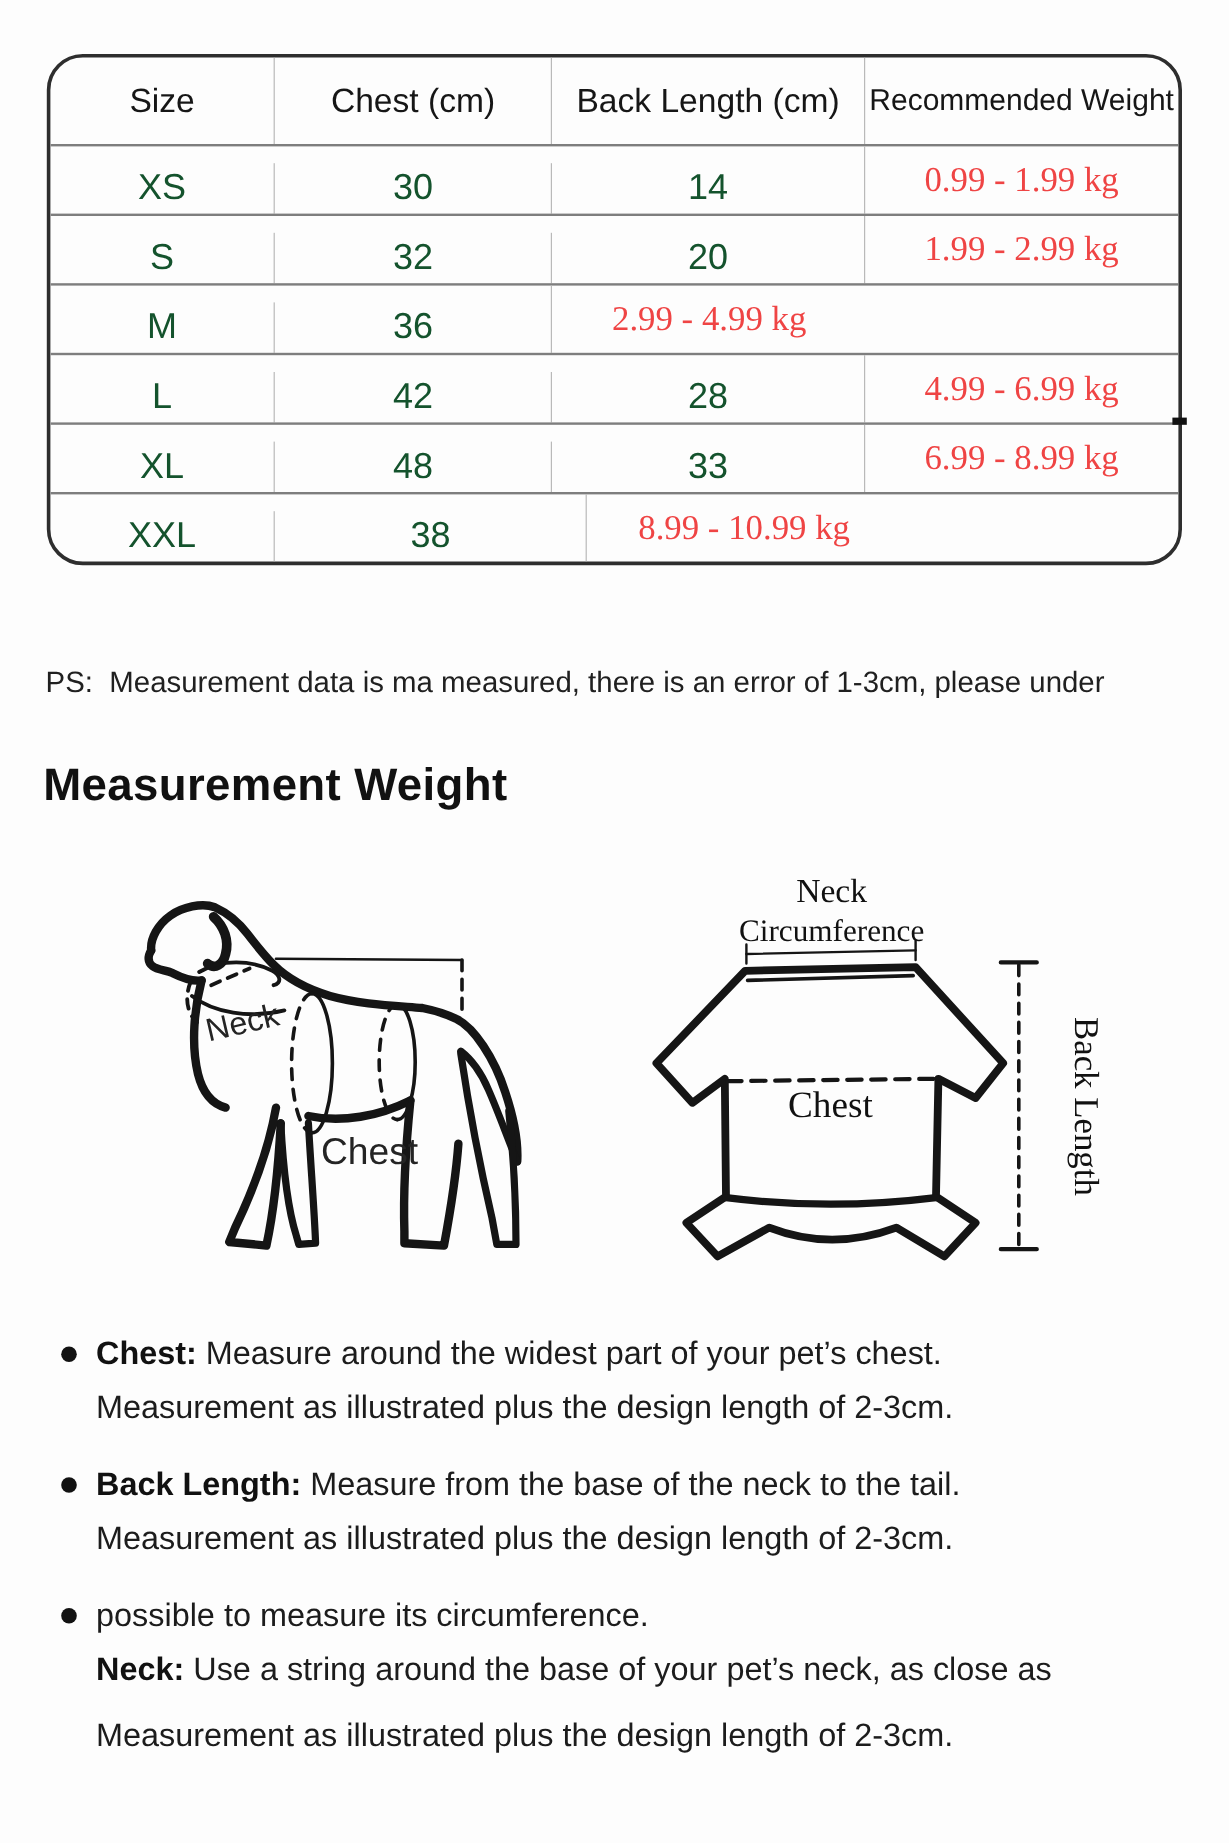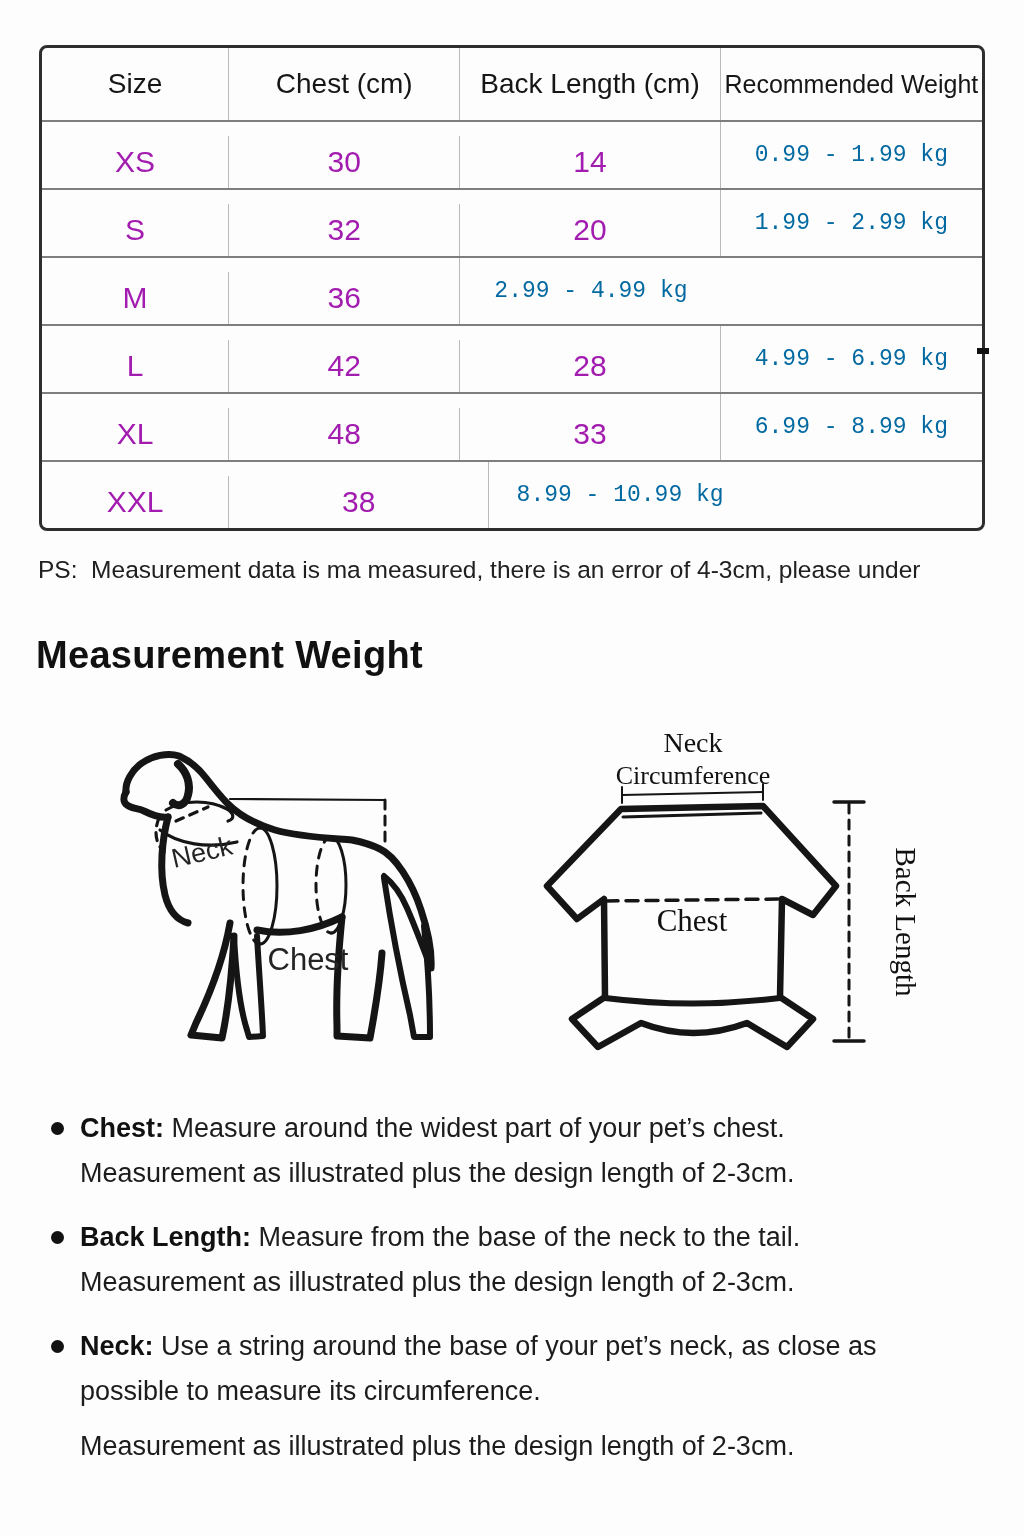--- a/index.html
+++ b/index.html
@@ -3,36 +3,36 @@
 <meta charset="utf-8">
 <style>
   html,body{margin:0;padding:0;}
   body{
     width:1024px;height:1536px;position:relative;overflow:hidden;
     background:#fdfdfd;color:#1c1c1c;
     font-family:"Liberation Sans",sans-serif;
   }
   
   .size-table{
-    position:absolute;left:39px;top:45px;width:946px;height:486px;
-    border:3px solid #2e2e2e;border-radius:8px;box-sizing:border-box;
+    position:absolute;left:39px;top:45px;width:946px;height:426px;
+    border:3px solid #2e2e2e;border-radius:30px;box-sizing:border-box;
     display:flex;flex-direction:column;background:#fdfdfd;overflow:hidden;
   }
   .t-row{flex:1;display:flex;border-top:2px solid #7e7e7e;}
   .t-row.t-head{flex:0 0 72px;border-top:none;}
   .t-cell{
     display:flex;align-items:center;justify-content:center;
     border-left:1.5px solid #b9b9b9;box-sizing:border-box;text-align:center;
   }
   .t-cell:first-child{border-left:none;}
   .c1{width:19.8%}.c2{width:24.6%}.c3{width:27.7%}.c4{width:27.9%}
   .t-head .t-cell{font-size:28px;color:#161616;}
   .t-head .c4{font-size:25px;}
-  .cell-size,.cell-num{font-size:30px;color:#a21caf;margin-top:14px;}
-  .cell-weight{font-family:Liberation Mono, monospace;font-size:23px;color:#0369a1;}
+  .cell-size,.cell-num{font-size:30px;color:#14532d;margin-top:14px;}
+  .cell-weight{font-family:Liberation Serif, serif;font-size:29px;color:#ef4444;}
   .tick-artifact{position:absolute;left:977px;top:348px;width:12px;height:6px;background:#111;}
   
   .ps-note{position:absolute;left:38px;top:556px;font-size:24.5px;color:#202020;white-space:pre;}
   .section-title{position:absolute;left:36px;top:634px;margin:0;font-size:38px;font-weight:700;letter-spacing:.3px;color:#111;}
   
   svg.dog{position:absolute;left:80px;top:720px;}
   svg.garment{position:absolute;left:520px;top:710px;}
   svg .stroke{stroke:#151515;fill:none;stroke-linecap:round;stroke-linejoin:round;}
   svg.dog text{font-family:"Liberation Sans",sans-serif;fill:#242424;}
   svg.garment text{font-family:"Liberation Serif","DejaVu Serif",serif;fill:#111;}
@@ -84,21 +84,21 @@
     <div class="t-cell c4 cell-weight">6.99 - 8.99 kg</div>
   </div>
   <div class="t-row">
     <div class="t-cell c1 cell-size">XXL</div>
     <div class="t-cell c3 cell-num">38</div>
     <div class="t-cell c4 cell-weight">8.99 - 10.99 kg</div>
   </div>
 </div>
 <div class="tick-artifact"></div>
 
-<div class="ps-note">PS:  Measurement data is ma measured, there is an error of 4-3cm, please under</div>
+<div class="ps-note">PS:  Measurement data is ma measured, there is an error of 1-3cm, please under</div>
 <h1 class="section-title">Measurement Weight</h1>
 
 <svg class="dog" width="420" height="360" viewBox="0 0 420 360">
   <g class="stroke">
 
     <path stroke-width="7" d="M46,72 C45,62 52,50 62,43 C72,36 88,32 99,36 C110,41 120,50 126,58 C133,67 140,76 148,84 C160,96 175,104 195,110 C220,117 248,118 272,120 C282,122 292,125 300,129 C315,136 332,162 341,190 C348,211 352,231 351,248"></path>
 
     <path stroke-width="6" d="M351,248 C342,226 335,206 327,188 C321,174 313,163 304,156"></path>
 
     <path stroke-width="7" d="M46,72 C43,77 43,82 47,85 C52,89 59,88 64,91 C72,95 81,98 88,97"></path>
@@ -162,17 +162,17 @@
     <p><span class="term">Chest:</span> <span>Measure around the widest part of your pet’s chest.</span></p>
     <p>Measurement as illustrated plus the design length of 2-3cm.</p>
   </div>
   <div class="bullet">
     <span class="dot"></span>
     <p><span class="term">Back Length:</span> <span>Measure from the base of the neck to the tail.</span></p>
     <p>Measurement as illustrated plus the design length of 2-3cm.</p>
   </div>
   <div class="bullet">
     <span class="dot"></span>
+    <p>possible to measure its circumference.</p>
     <p><span class="term">Neck:</span> <span>Use a string around the base of your pet’s neck, as close as</span></p>
-    <p>possible to measure its circumference.</p>
     <p class="extra-gap">Measurement as illustrated plus the design length of 2-3cm.</p>
   </div>
 </div>
 
 </body></html>

